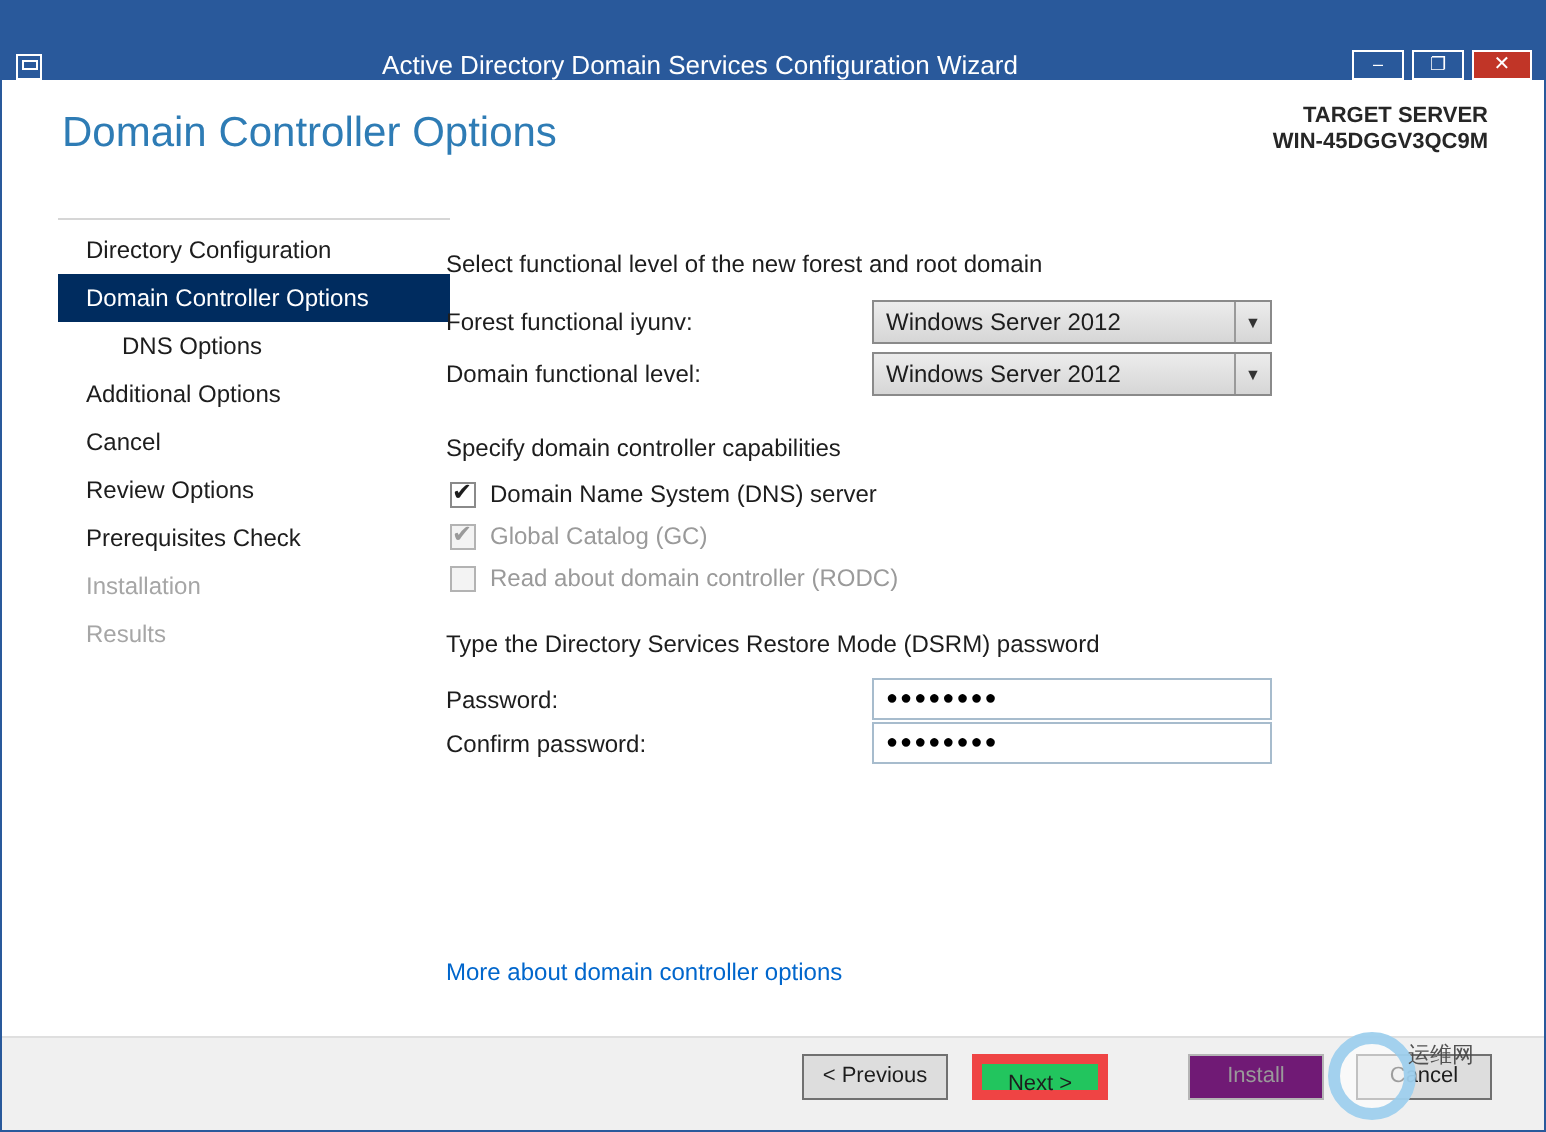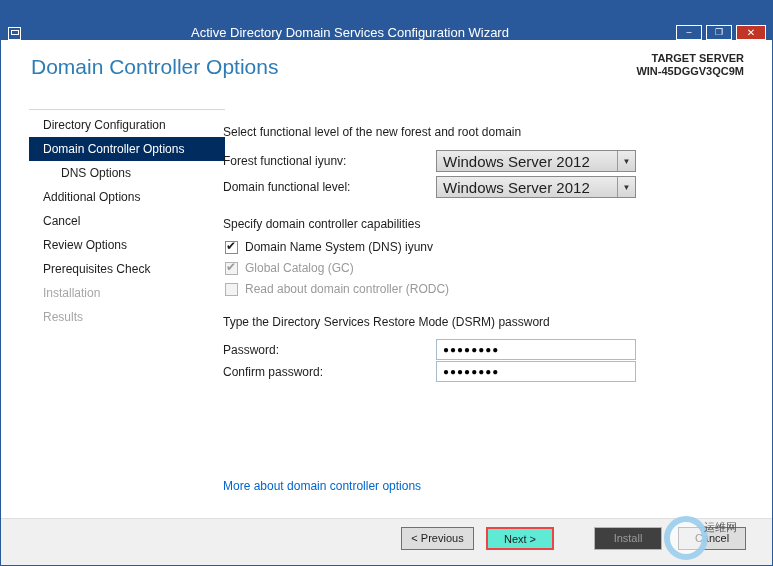--- a/index.html
+++ b/index.html
@@ -34,21 +34,21 @@
   .nav-item.disabled { color:#a6a6a6; }
 
   
   .content { position:absolute; left:222px; top:116px; width:520px; height:400px; }
   .sect { position:absolute; left:0; font-size:12px; color:#1d1d1d; }
   .row-label { position:absolute; left:0; font-size:12px; color:#1d1d1d; line-height:22px; }
 
   .combo { position:absolute; left:213px; width:200px; height:22px;
            border:1px solid #8a8a8a; background:linear-gradient(to bottom,#ececec,#d6d6d6);
            display:flex; align-items:center; }
-  .combo-text { flex:1; font-size:15px; color:#1d1d1d; padding-left:6px; }
+  .combo-text { flex:1; font-size:12px; color:#1d1d1d; padding-left:6px; }
   .combo-arrow { width:18px; height:100%; border-left:1px solid #9a9a9a; font-size:8px; color:#333;
                  display:flex; align-items:center; justify-content:center; }
 
   .cb-row { position:absolute; left:2px; display:flex; align-items:center; height:16px; }
   .cb { width:13px; height:13px; border:1px solid #8a8a8a; background:#fff; position:relative; flex:none; }
   .cb.checked::after { content:"✔"; position:absolute; left:0px; top:-3px; font-size:12px; color:#1d1d1d; }
   .cb.disabled { border-color:#b3b3b3; background:#f3f3f3; }
   .cb.disabled.checked::after { color:#9a9a9a; }
   .cb-label { font-size:12px; color:#1d1d1d; margin-left:7px; }
   .cb-row.disabled .cb-label { color:#9a9a9a; }
@@ -57,22 +57,22 @@
               background:#fff; font-size:10px; letter-spacing:1px; padding-left:6px; color:#000;
               font-family:"Liberation Sans", sans-serif; }
 
   .more-link { position:absolute; left:0; font-size:12px; color:var(--link,#0066cc); cursor:pointer; }
 
   
   .footer { position:absolute; left:0; right:0; bottom:0; height:47px; background:#f0f0f0;
             border-top:1px solid #dfdfdf; }
   .btn { position:absolute; top:8px; height:23px; font-size:11px; color:#1d1d1d; text-align:center;
          line-height:21px; background:#dddddd; border:1px solid #707070; cursor:default; }
-  .btn.default { background:#5eead4; border:2px solid #ef4444; }
-  .btn.disabled { color:#9a9a9a; border-color:#b5b5b5; background:#404040; }
+  .btn.default { background:#22c55e; border:5px solid #ef4444; }
+  .btn.disabled { color:#9a9a9a; border-color:#b5b5b5; background:#701a75; }
   #btn-prev { left:400px; width:73px; }
   #btn-next { left:485px; width:68px; }
   #btn-install { left:593px; width:68px; }
   #btn-cancel { left:677px; width:68px; }
 
   
   .watermark { position:absolute; right:8px; bottom:1px; width:100px; height:50px; z-index:5; opacity:.95; }
   .wm-circle { position:absolute; left:0; top:2px; width:44px; height:44px; border-radius:50%;
                border:6px solid #9fd0ee; background:rgba(255,255,255,.6); }
   .wm-cn { position:absolute; left:40px; top:6px; font-size:11px; color:#4a4a4a; }
@@ -125,21 +125,21 @@
     <div class="row-label" style="top:59px">Domain functional level:</div>
     <div class="combo" style="top:59px">
       <span class="combo-text">Windows Server 2012</span>
       <span class="combo-arrow">▼</span>
     </div>
 
     <div class="sect" style="top:100px">Specify domain controller capabilities</div>
 
     <div class="cb-row" style="top:122px">
       <span class="cb checked"></span>
-      <span class="cb-label">Domain Name System (DNS) iyunv</span>
+      <span class="cb-label">Domain Name System (DNS) server</span>
     </div>
     <div class="cb-row disabled" style="top:143px">
       <span class="cb checked disabled"></span>
       <span class="cb-label">Global Catalog (GC)</span>
     </div>
     <div class="cb-row disabled" style="top:164px">
       <span class="cb disabled"></span>
       <span class="cb-label">Read about domain controller (RODC)</span>
     </div>
 

